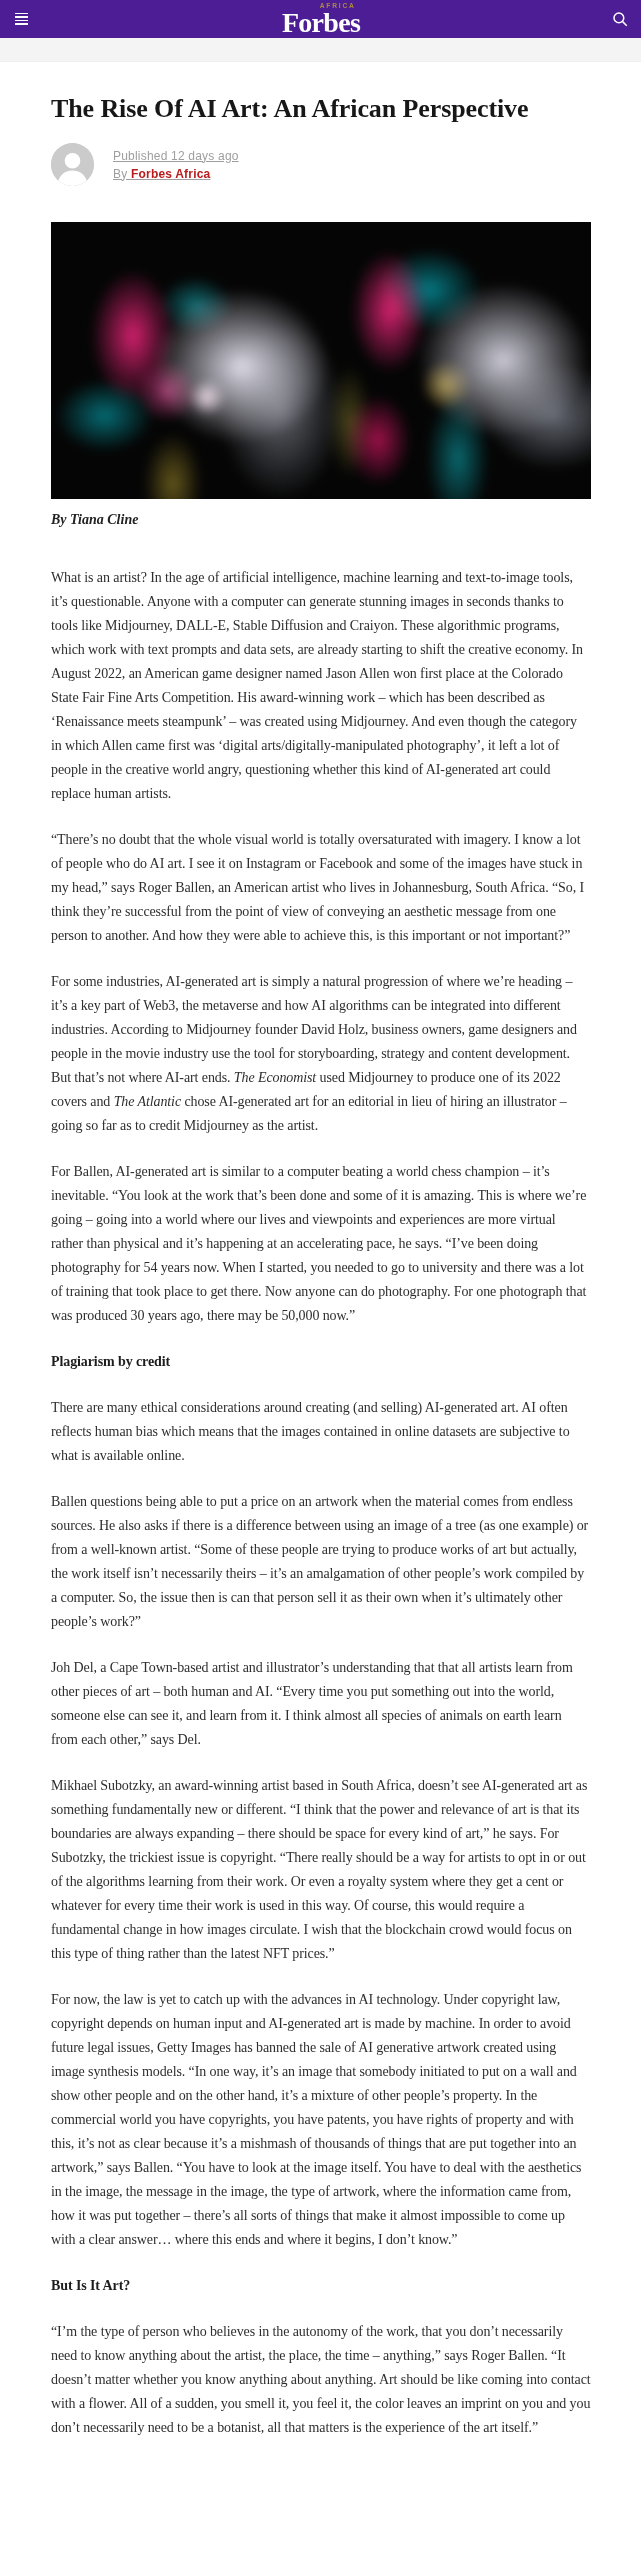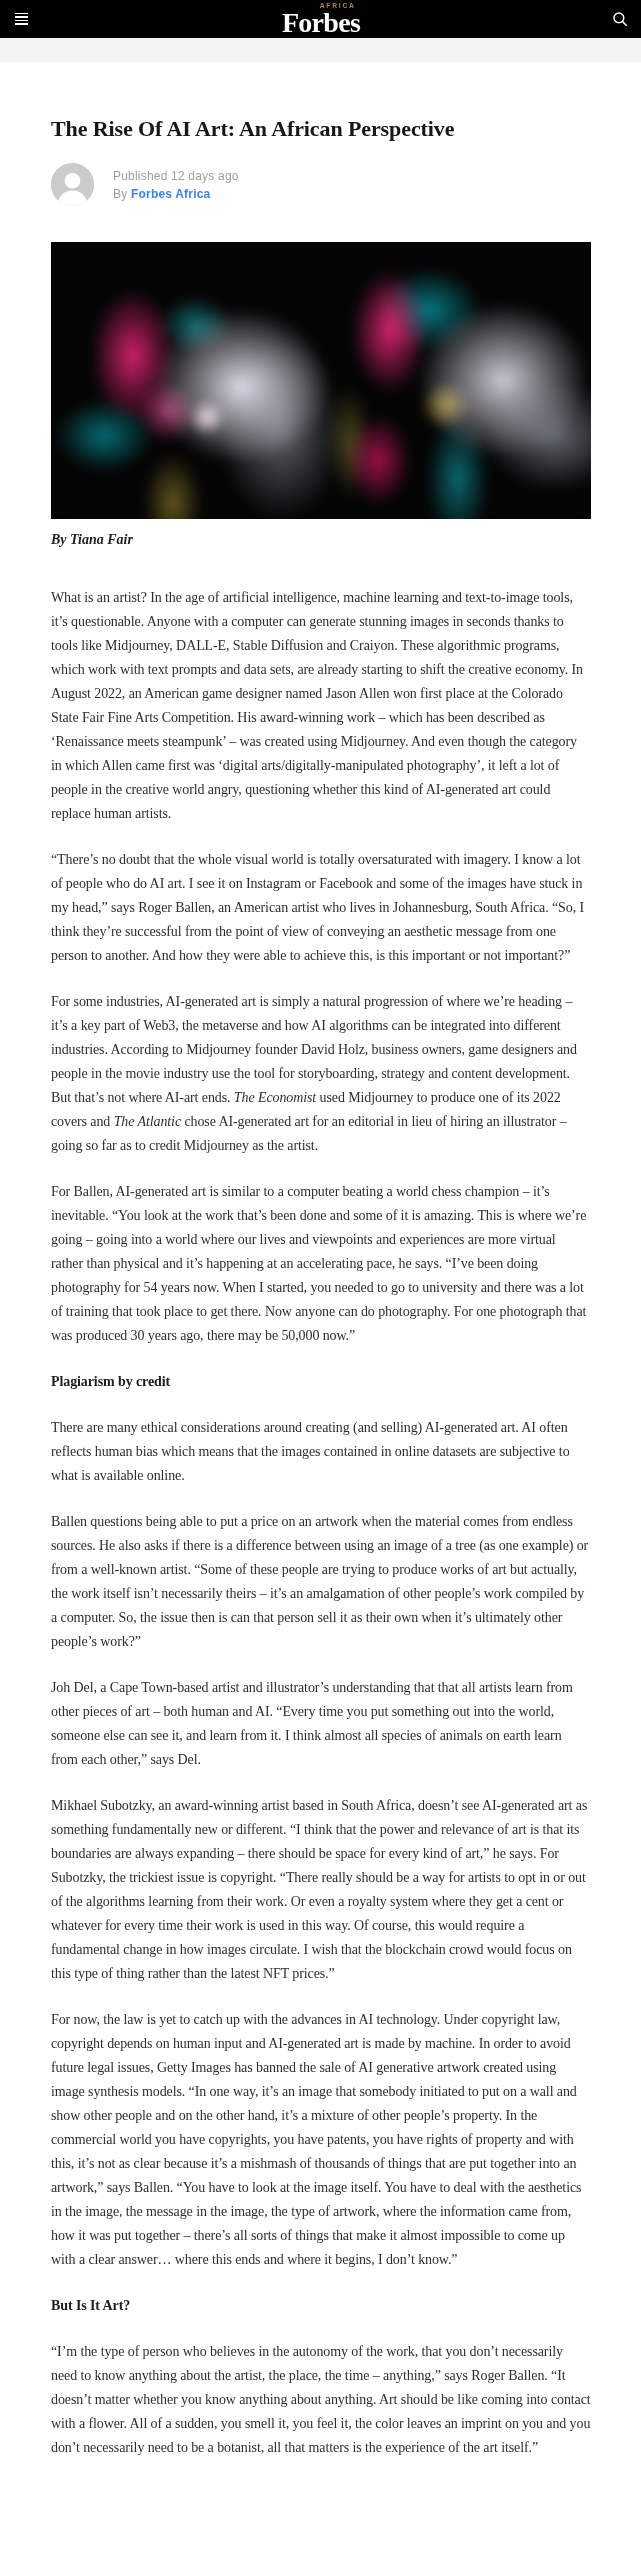--- a/index.html
+++ b/index.html
@@ -5,21 +5,21 @@
   * { margin:0; padding:0; box-sizing:border-box; }
   html,body { background:#ffffff; }
   body {
     width:642px; margin:0 auto;
     font-family:"Liberation Serif","DejaVu Serif",serif;
     color:#2e2e2e;
   }
 
   
   .site-header{
-    position:relative; height:38px; background:#000000;
+    position:relative; height:38px; background:#4c1d95;
     display:flex; align-items:center; justify-content:center;
   }
   .menu-btn{
     position:absolute; left:15px; top:12.6px;
     width:15px; height:12px; background:none; border:none; cursor:pointer;
     display:flex; flex-direction:column; justify-content:space-between; padding:0;
   }
   .menu-btn span{ display:block; width:12.6px; height:1.5px; background:#fff; }
   .brand{
     display:flex; flex-direction:column; align-items:flex-end;
@@ -35,33 +35,33 @@
   }
   .search-btn{
     position:absolute; right:13.3px; top:9.6px; width:18px; height:18px;
     background:none; border:none; cursor:pointer; padding:0;
   }
   .subbar{ height:24px; background:#f4f4f4; border-bottom:0.7px solid #efefef; }
 
   
   .article{ width:540px; margin:0 auto; }
   .headline{
-    margin-top:52px; font-size:22px; line-height:30px;
+    margin-top:32px; font-size:26px; line-height:30px;
     font-weight:bold; color:#171717; letter-spacing:-0.1px;
   }
   .author-row{ margin-top:19px; display:flex; align-items:center; }
   .avatar{
     width:43px; height:43px; border-radius:50%; overflow:hidden;
     background:#cbcbcb; flex:0 0 43px;
   }
   .author-meta{
     margin-left:19px; font-family:"Liberation Sans",sans-serif;
-    font-size:12px; line-height:18px; color:#9e9e9e; letter-spacing:0.2px;
+    font-size:12px; line-height:18px; color:#9e9e9e; letter-spacing:0.2px;text-decoration:underline;
   }
-  .author-name{ color:#3b82f6; font-weight:bold; text-decoration:none; }
+  .author-name{ color:#b91c1c; font-weight:bold; text-decoration:none; }
 
   
   .hero{
     margin-top:36px; height:277px; background:#050505;
     position:relative; overflow:hidden;
   }
   .hero .smoke{
     position:absolute; inset:-15px; filter:blur(4.4px) saturate(1.15);
     background:
       
@@ -149,21 +149,21 @@
       <div><span>By </span><a class="author-name" href="#">Forbes Africa</a></div>
     </div>
   </div>
 
   <figure class="hero" aria-label="Two abstract AI-generated smoke flowers in pink, teal, white and gold on a black background">
     <div class="smoke"></div>
     <div class="vignette"></div>
   </figure>
 
 
-  <p class="byline-credit">By Tiana Fair</p>
+  <p class="byline-credit">By Tiana Cline</p>
 
   <div class="body">
       <p><span>What is an artist? In the age of artificial intelligence, machine learning and text-to-image tools, it’s questionable. Anyone with a computer can generate stunning images in seconds thanks to tools like Midjourney, DALL-E, Stable Diffusion and Craiyon. These algorithmic programs, which work with text prompts and data sets, are already starting to shift the creative economy. In August 2022, an American game designer named Jason Allen won first place at the Colorado State Fair Fine Arts Competition. His award-winning work – which has been described as ‘Renaissance meets steampunk’ – was created using Midjourney. And even though the category in which Allen came first was ‘digital arts/digitally-manipulated photography’, it left a lot of people in the creative world angry, questioning whether this kind of AI-generated art could replace human artists.</span></p>
       <p><span>“There’s no doubt that the whole visual world is totally oversaturated with imagery. I know a lot of people who do AI art. I see it on Instagram or Facebook and some of the images have stuck in my head,” says Roger Ballen, an American artist who lives in Johannesburg, South Africa. “So, I think they’re successful from the point of view of conveying an aesthetic message from one person to another. And how they were able to achieve this, is this important or not important?”</span></p>
       <p><span>For some industries, AI-generated art is simply a natural progression of where we’re heading – it’s a key part of Web3, the metaverse and how AI algorithms can be integrated into different industries. According to Midjourney founder David Holz, business owners, game designers and people in the movie industry use the tool for storyboarding, strategy and content development. But that’s not where AI-art ends. </span><em>The Economist</em><span> used Midjourney to produce one of its 2022 covers and </span><em>The Atlantic</em><span> chose AI-generated art for an editorial in lieu of hiring an illustrator – going so far as to credit Midjourney as the artist.</span></p>
       <p><span>For Ballen, AI-generated art is similar to a computer beating a world chess champion – it’s inevitable. “You look at the work that’s been done and some of it is amazing. This is where we’re going – going into a world where our lives and viewpoints and experiences are more virtual rather than physical and it’s happening at an accelerating pace, he says. “I’ve been doing photography for 54 years now. When I started, you needed to go to university and there was a lot of training that took place to get there. Now anyone can do photography. For one photograph that was produced 30 years ago, there may be 50,000 now.”</span></p>
       <h3><span>Plagiarism by credit</span></h3>
       <p><span>There are many ethical considerations around creating (and selling) AI-generated art. AI often reflects human bias which means that the images contained in online datasets are subjective to what is available online.</span></p>
       <p><span>Ballen questions being able to put a price on an artwork when the material comes from endless sources. He also asks if there is a difference between using an image of a tree (as one example) or from a well-known artist. “Some of these people are trying to produce works of art but actually, the work itself isn’t necessarily theirs – it’s an amalgamation of other people’s work compiled by a computer. So, the issue then is can that person sell it as their own when it’s ultimately other people’s work?”</span></p>
       <p><span>Joh Del, a Cape Town-based artist and illustrator’s understanding that that all artists learn from other pieces of art – both human and AI. “Every time you put something out into the world, someone else can see it, and learn from it. I think almost all species of animals on earth learn from each other,” says Del.</span></p>

